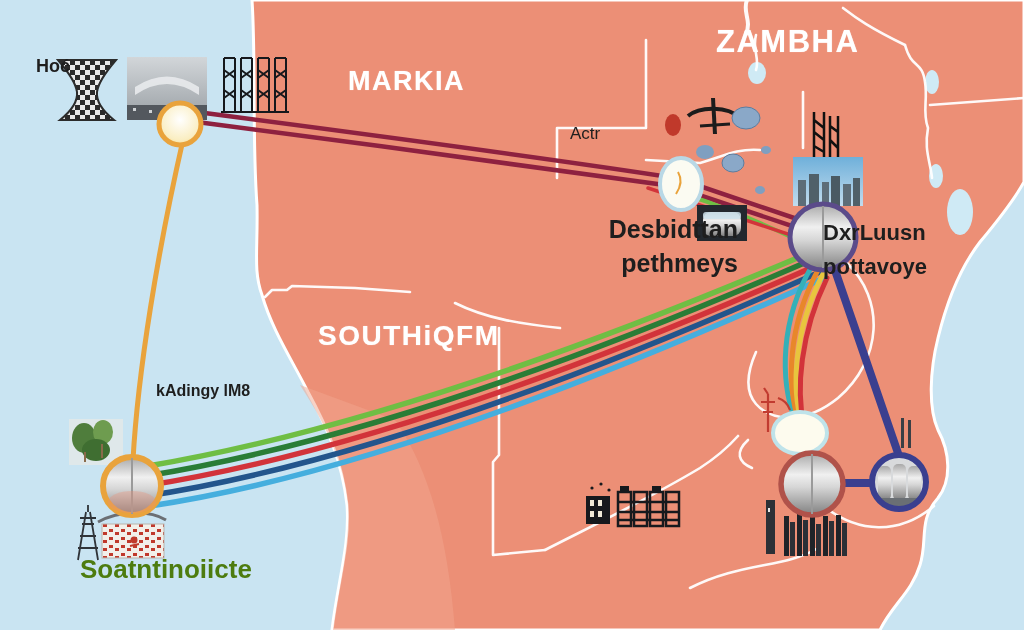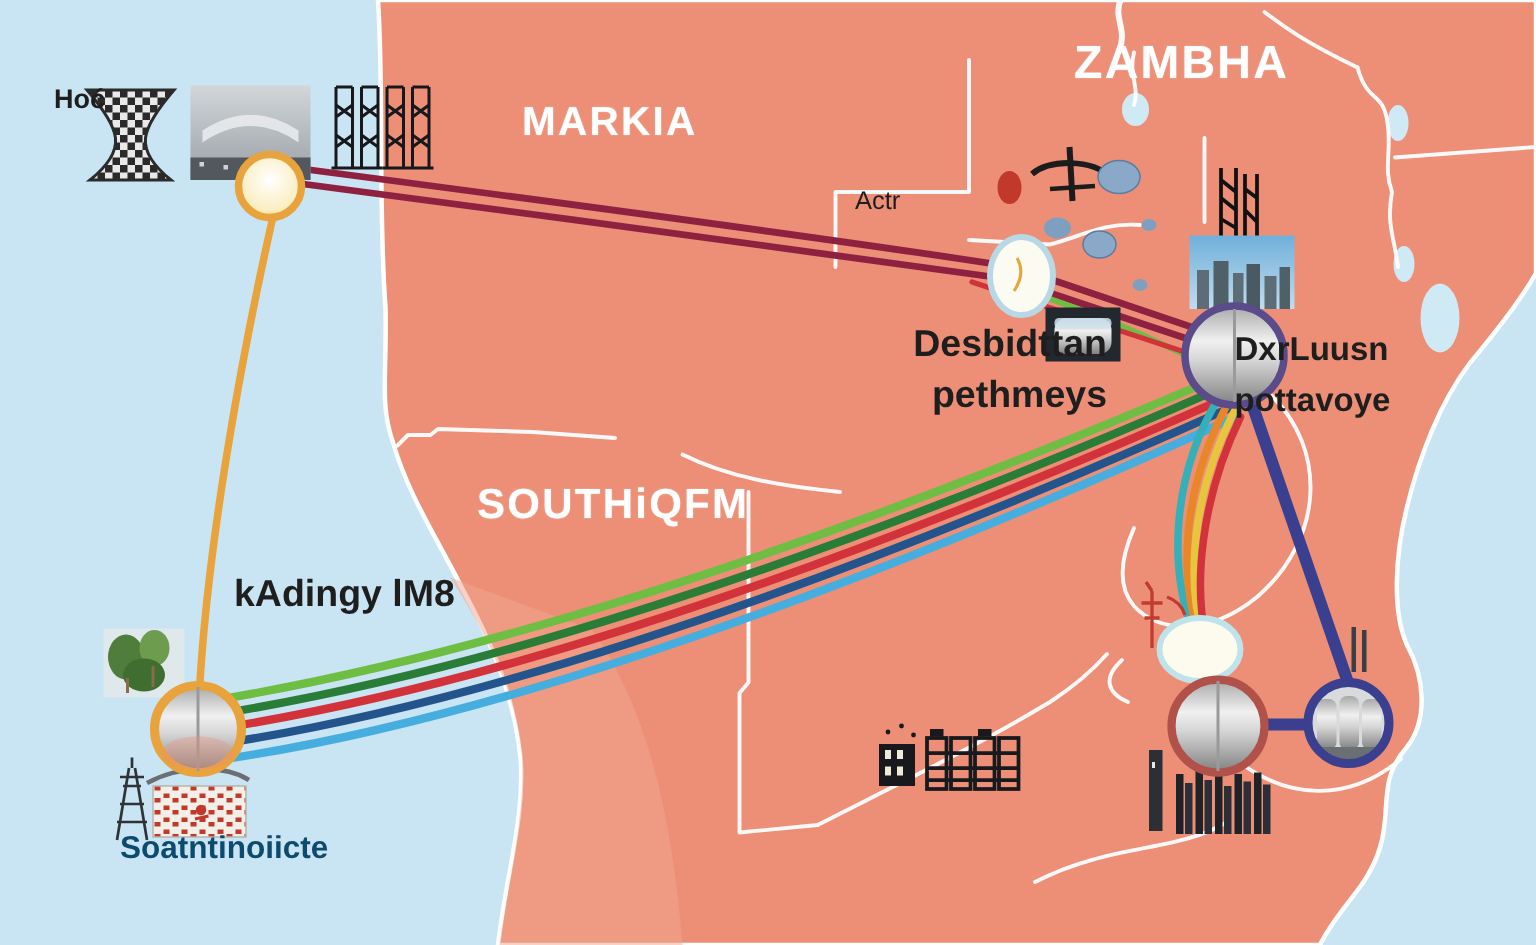--- a/index.html
+++ b/index.html
@@ -13,22 +13,22 @@
   .two-line{line-height:34px;}
   .l-zambia{left:716px;top:24px;font-size:31px;}
   .l-markia{left:348px;top:66px;font-size:27px;}
   .l-southern{left:318px;top:304px;font-size:28px;margin-top:16px;}
   .l-homovrn{left:770px;top:304px;font-size:27px;}
   .l-southafrica{left:730px;top:554px;font-size:22px;color:#262626;font-weight:700;}
   .l-dest{left:558px;top:212px;width:180px;text-align:right;font-size:25px;}
   .l-dar{left:823px;top:216px;width:160px;font-size:22px;}
   .l-actr{left:570px;top:124px;font-size:17px;font-weight:400;}
   .l-hoe{left:36px;top:56px;font-size:18px;}
-  .l-wading{left:156px;top:382px;font-size:25px;}
-  .l-soatn{left:80px;top:554px;font-size:21px;color:#0c4a6e;}
+  .l-wading{left:156px;top:382px;font-size:16px;}
+  .l-soatn{left:80px;top:554px;font-size:26px;color:#4d7c0f;}
 </style>
 </head>
 <body>
 
 <div class="stage">
 
 <svg width="1024" height="630" viewBox="0 0 1024 630">
   <defs>
     <pattern id="check" patternUnits="userSpaceOnUse" width="10" height="10">
       <rect width="10" height="10" fill="#e9e9e9"></rect>

